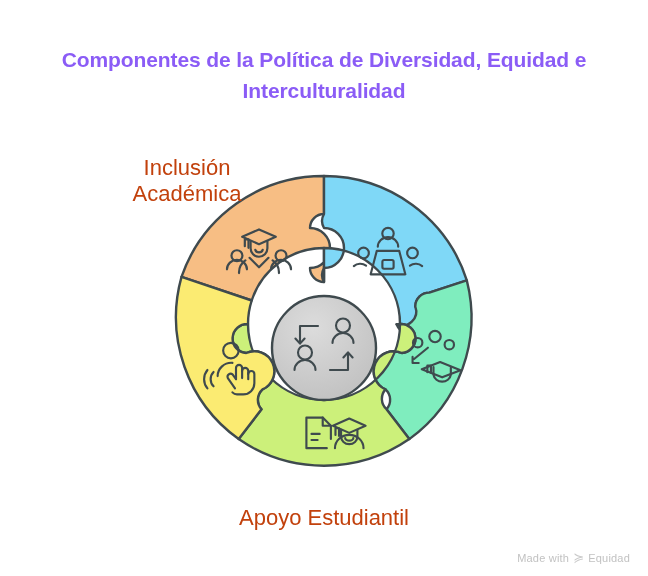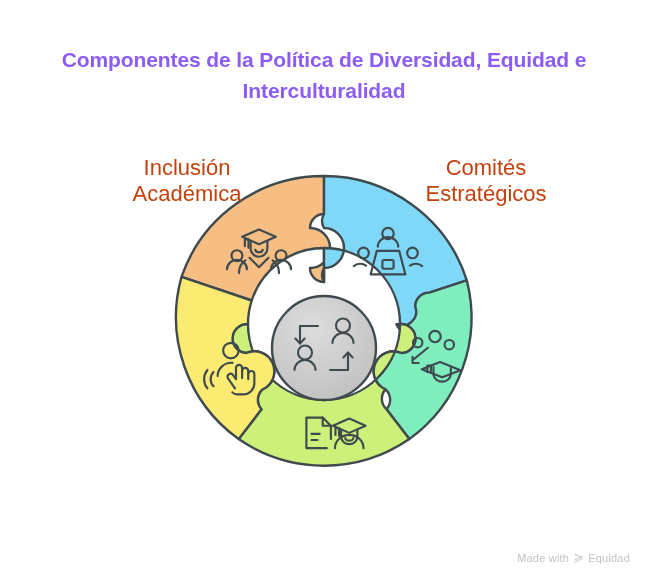--- a/index.html
+++ b/index.html
@@ -245,24 +245,23 @@
       <path d="M-1,16 L-8,6 a3,3 0 0 1 4.6,-3.6 L0,7"></path>
       <path d="M0,7 L0,-4 a3,3 0 0 1 6,0 L6,6"></path>
       <path d="M6,-1 a3,3 0 0 1 6,0 L12,7"></path>
       <path d="M12,2 a3,3 0 0 1 6,0 L18,11 a11,11 0 0 1 -11,11 L1,22 a6,6 0 0 1 -4.5,-2"></path>
     </g>
   </svg>
 
   <div class="seg-label" id="label-inclusion">Inclusión
 Académica</div>
 
-  <div class="seg-label" id="label-comites">Comités
-Estratégicos</div>
-
-
+
+
+  <div class="seg-label" id="label-apoyo">Apoyo Estudiantil</div>
 
 </div>
 
 <div id="watermark">
   <span>Made with</span>
   <span class="wm-mark">≽</span>
   <span>Equidad</span>
 </div>
 
 </body></html>

